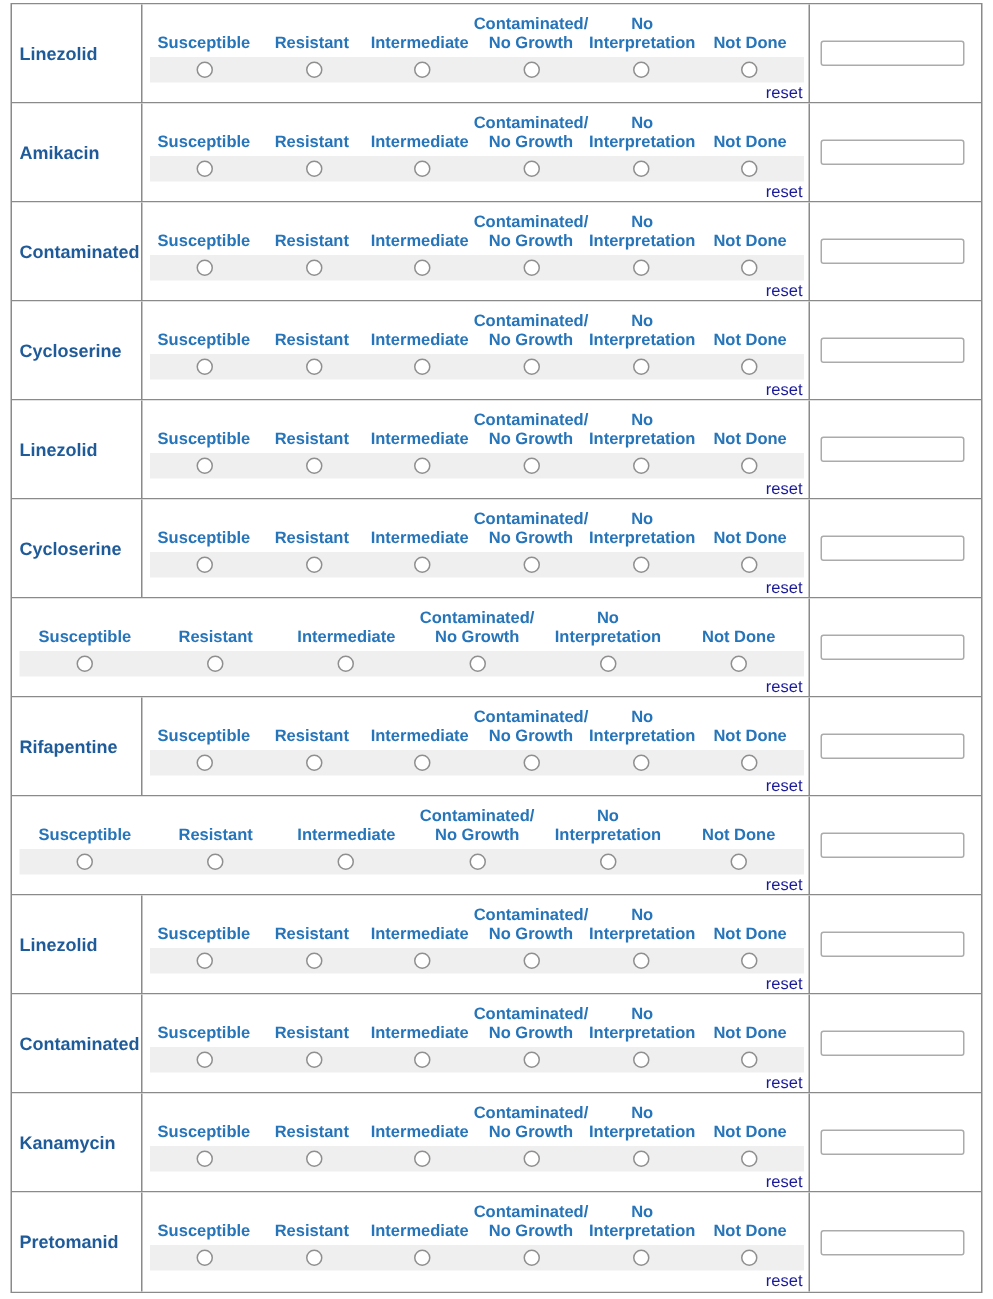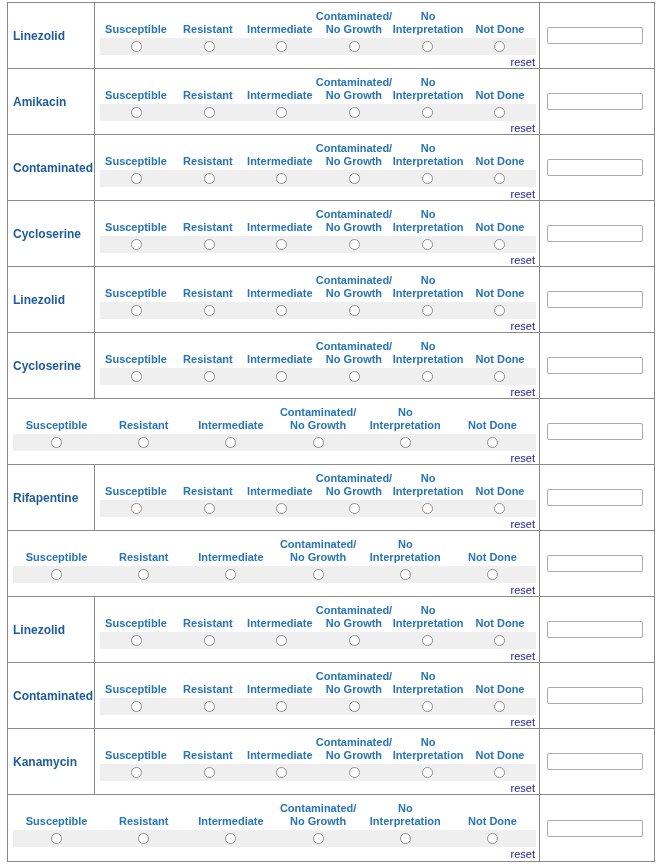--- a/index.html
+++ b/index.html
@@ -606,20 +606,21 @@
       <div class="resetrow">
         <a class="reset" href="#">reset</a>
       </div>
     </div>
     <div class="cell-input">
       <input type="text" class="txt" placeholder="" style="">
     </div>
   </div>
 
   <div class="row">
+    <div class="cell-drug">Pretomanid</div>
     <div class="cell-options">
       <div class="headers">
         <div class="hcell">Susceptible</div>
         <div class="hcell">Resistant</div>
         <div class="hcell">Intermediate</div>
         <div class="hcell">Contaminated/
 No Growth</div>
         <div class="hcell">No
 Interpretation</div>
         <div class="hcell">Not Done</div>

